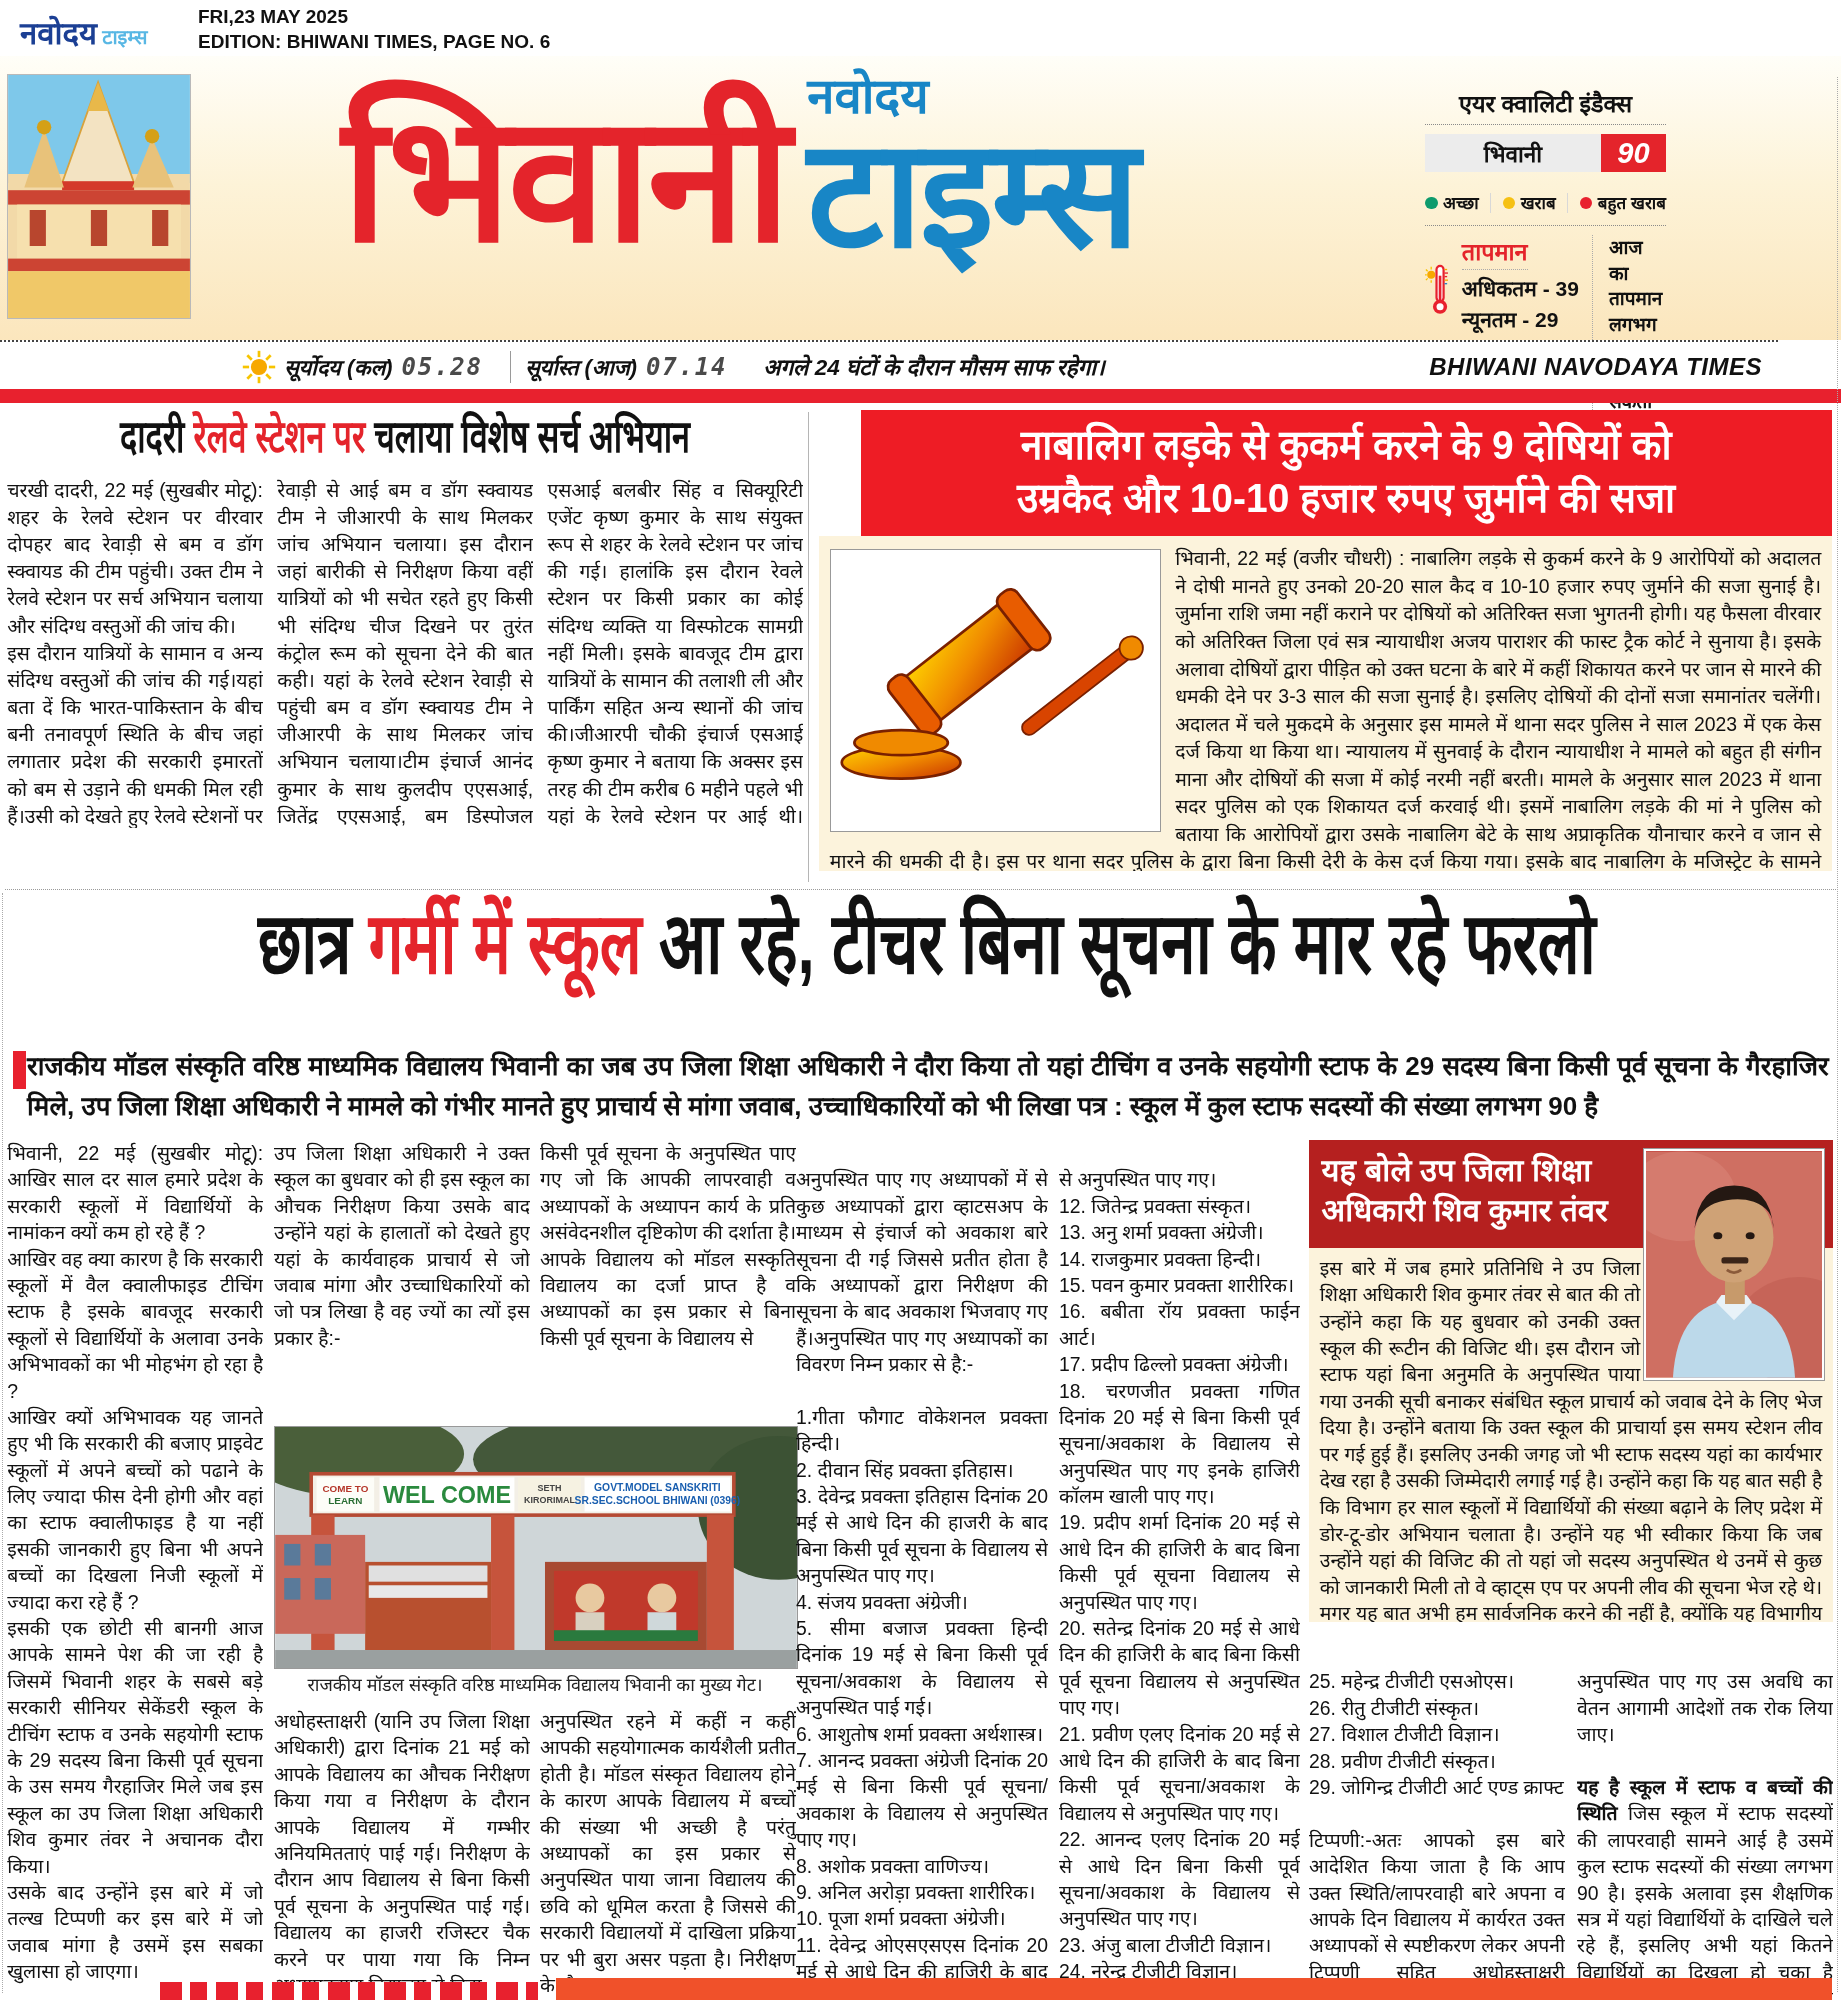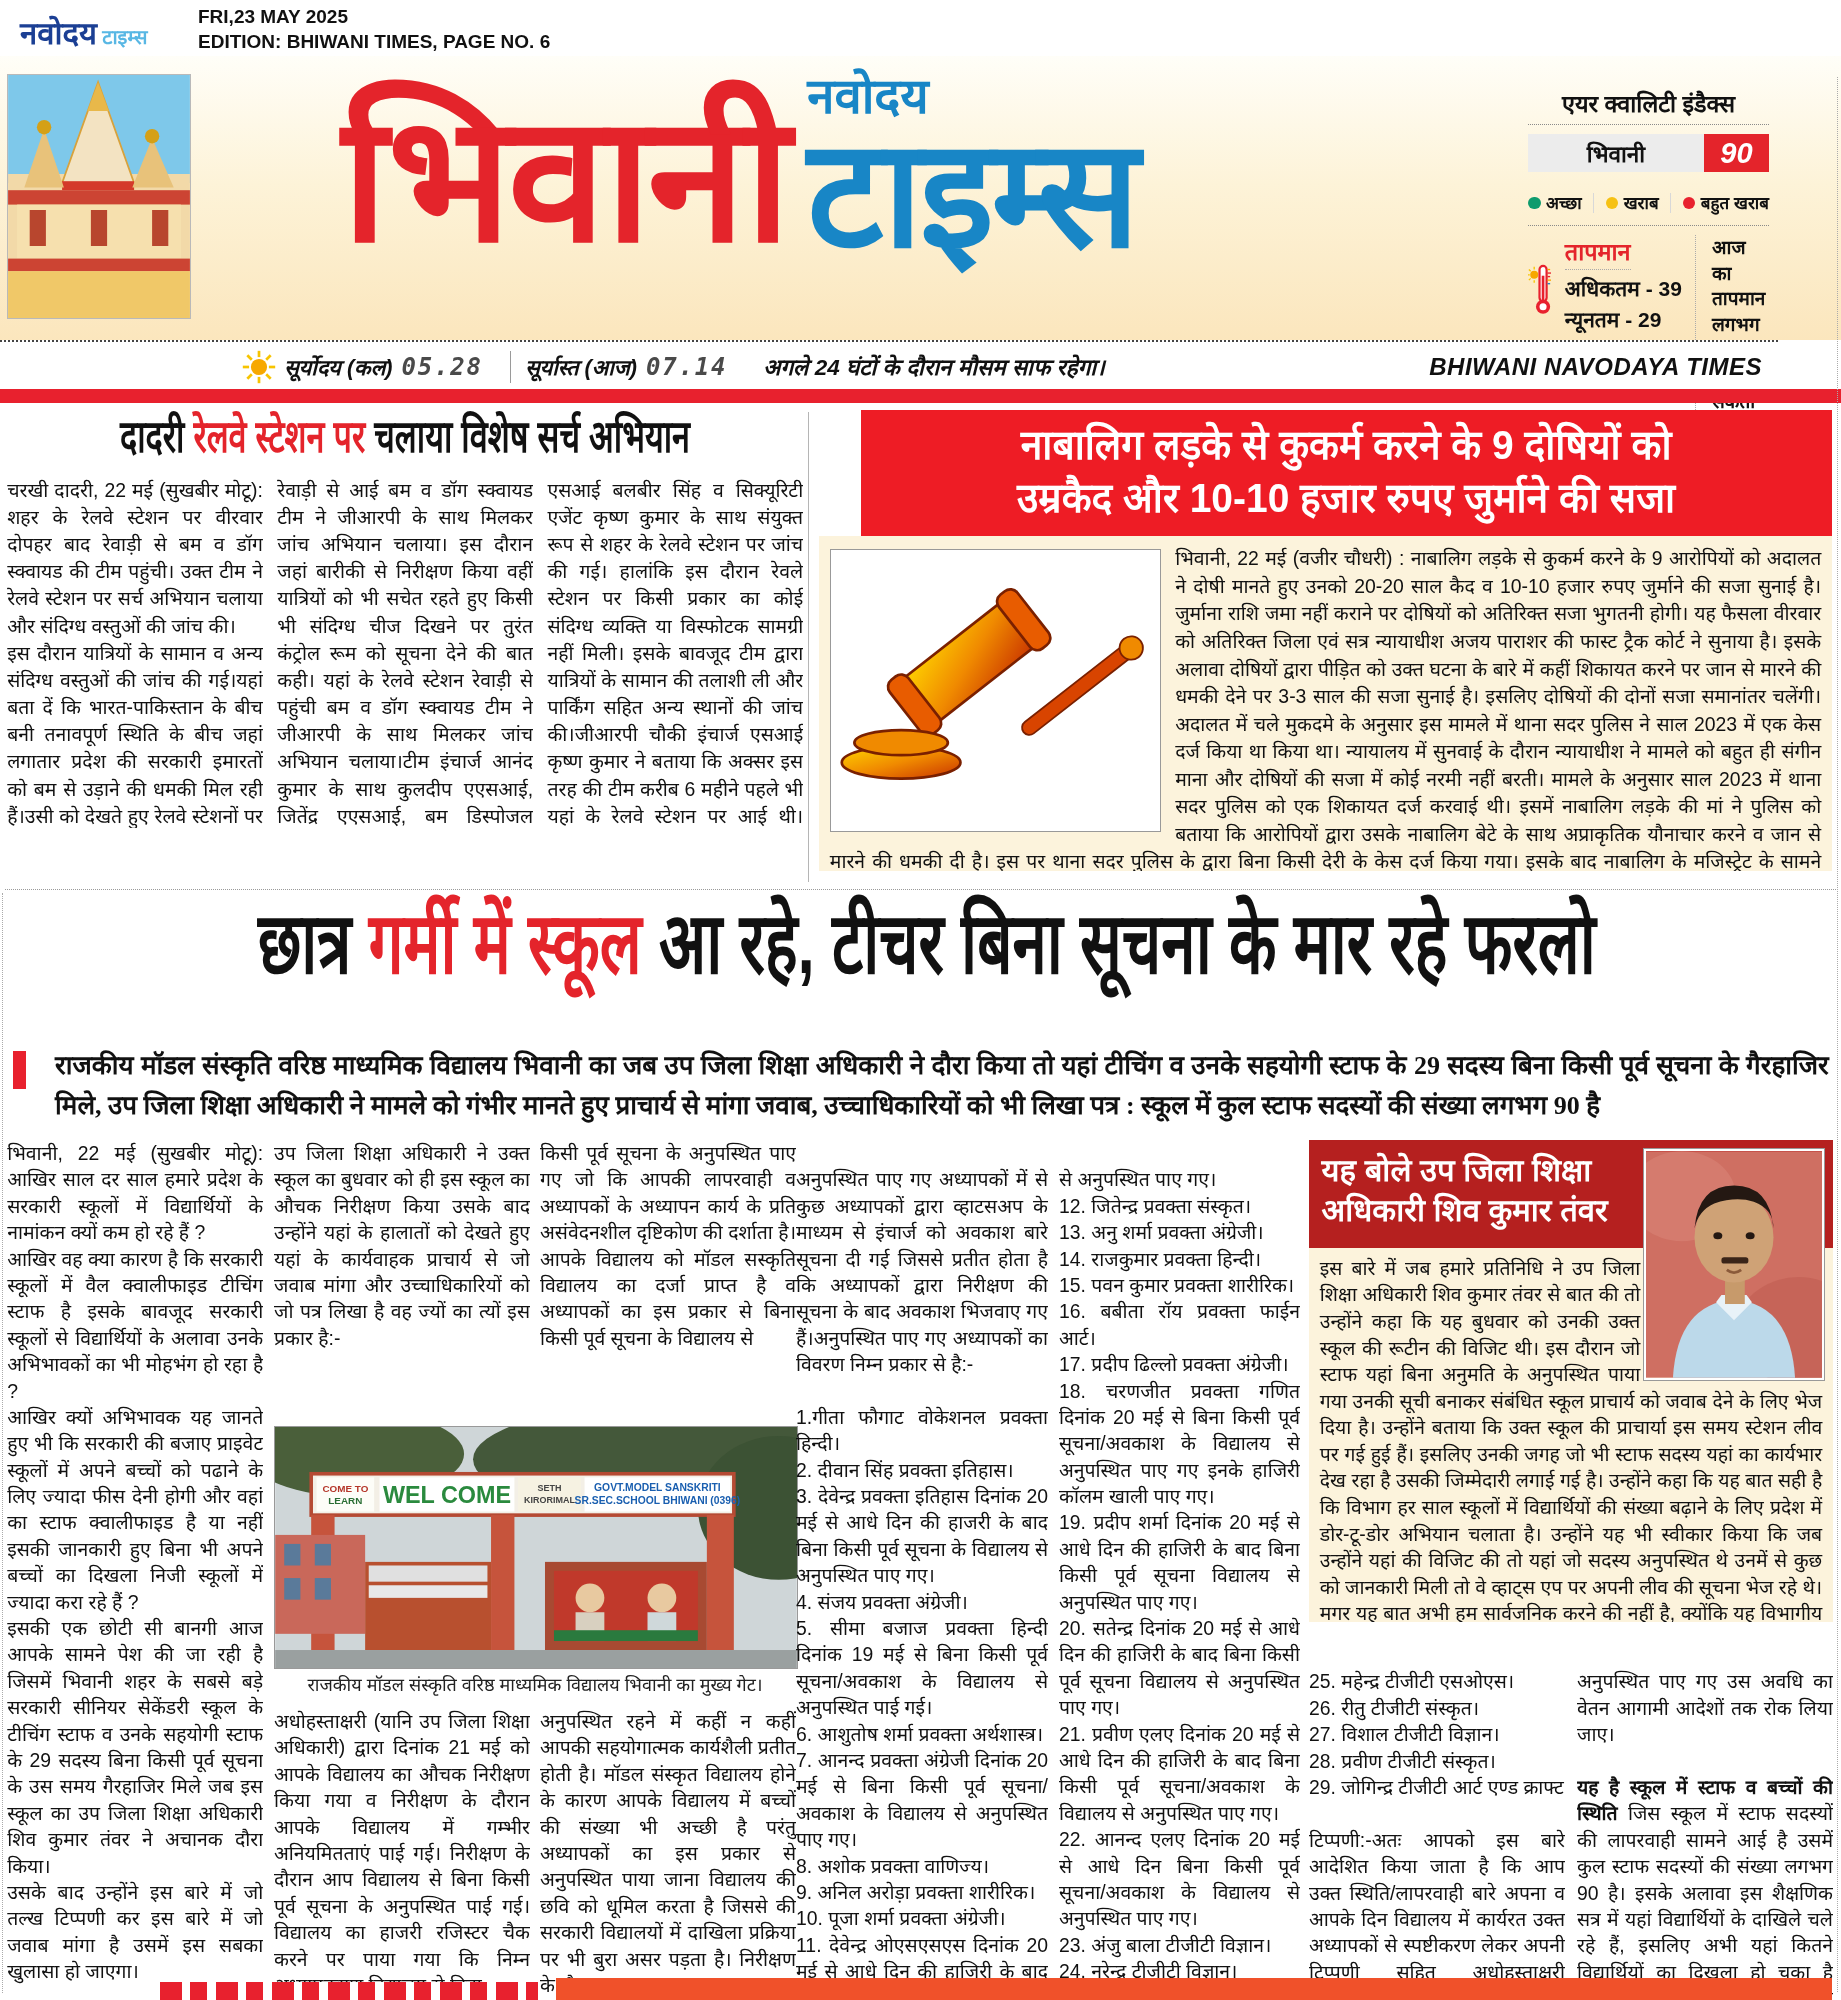--- a/index.html
+++ b/index.html
@@ -14,21 +14,21 @@
   
   .masthead{position:absolute;left:0;top:56px;width:1842px;height:284px;
     background:linear-gradient(180deg,#fffef8 0%,#fdf3d8 45%,#fbe6bd 100%);}
   .temple{position:absolute;left:7.2px;top:18px;width:182px;height:243px;border:0.9px solid #b9b9b9;overflow:hidden;}
   .mast-title{position:absolute;left:342px;top:16px;display:flex;align-items:flex-end;}
   .mast-red{font-size:176px;font-weight:900;color:#e4242b;line-height:0.95;letter-spacing:-3.6px;}
   .mast-right{display:flex;flex-direction:column;margin-left:20px;}
   .mast-navodaya{font-size:49px;font-weight:900;color:#1886c6;line-height:1;margin-bottom:3.6px;}
   .mast-blue{font-size:151px;font-weight:900;color:#1886c6;line-height:0.92;letter-spacing:-2.7px;}
   
-  .aqi{position:absolute;left:1528px;top:31px;width:241px;}
+  .aqi{position:absolute;left:1425px;top:31px;width:241px;}
   .aqi-title{text-align:center;font-size:23.4px;font-weight:800;padding-bottom:5.4px;border-bottom:1.8px dotted #8a8a8a;}
   .aqi-row{display:flex;margin-top:9px;height:38px;}
   .aqi-city{flex:1;background:#ececec;display:flex;align-items:center;justify-content:center;font-size:22.5px;font-weight:800;}
   .aqi-val{width:65px;background:#e4242b;color:#fff;display:flex;align-items:center;justify-content:center;font-size:29px;font-weight:900;font-style:italic;}
   .aqi-legend{display:flex;align-items:center;justify-content:space-between;margin-top:19px;padding-bottom:10.8px;border-bottom:1.8px dotted #8a8a8a;}
   .leg{display:flex;align-items:center;gap:5.4px;font-size:17px;font-weight:800;}
   .dot{width:12.6px;height:12.6px;border-radius:50%;}
   .leg-sep{width:0;height:20px;border-left:1.8px solid #d8d8d8;}
   .temp-wrap{display:flex;margin-top:9px;gap:12px;align-items:flex-start;}
   .temp-left{width:115px;}
@@ -58,21 +58,21 @@
   .art2{position:absolute;left:819px;top:410px;width:1013px;}
   .art2-banner{background:#ee1c25;color:#fff;text-align:center;font-weight:900;padding:9px 5.4px 10.8px 5.4px;margin-left:42px;}
   .art2-banner div{font-size:41px;line-height:1.3;white-space:nowrap;transform:scaleX(0.95);transform-origin:center;}
   .art2-body{background:#fcf3dc;padding:9px 10.8px;font-size:19.4px;line-height:1.42;text-align:justify;height:317px;overflow:hidden;}
   .gavel-box{float:left;width:329px;height:281px;background:#fff;border:0.9px solid #999;margin:3.6px 14.4px 3.6px 0;}
   .hdot{position:absolute;left:5.4px;top:889px;width:1831px;border-top:1.8px dotted #9a9a9a;}
   
   .lead-h{position:absolute;left:0;top:900px;width:1842px;text-align:center;font-size:86px;font-weight:900;
           line-height:1.0;white-space:nowrap;transform:scaleX(0.72);transform-origin:center;}
   .lead-h .red{color:#e4242b;}
-  .lead-sub{position:absolute;left:12.6px;top:1046px;width:1816px;display:flex;gap:29px;font-family:Liberation Serif, serif;}
+  .lead-sub{position:absolute;left:12.6px;top:1046px;width:1816px;display:flex;gap:1px;}
   .lead-sub .bullet{flex:none;width:13.5px;height:38px;background:#e8212e;margin-top:5.4px;}
   .lead-sub .txt{font-size:26px;font-weight:800;line-height:1.55;text-align:justify;}
   
   .scol{position:absolute;font-size:19.4px;line-height:1.36;text-align:justify;white-space:pre-line;overflow:hidden;}
   .scol p{margin:0;white-space:pre-line;}
   #col1{left:7.2px;top:1140px;width:256px;height:853px;}
   #col2top{left:274px;top:1140px;width:256px;height:283px;}
   #col3top{left:540px;top:1140px;width:256px;height:283px;}
   .gatephoto{position:absolute;left:274px;top:1426px;width:522px;height:241px;border:0.9px solid #999;overflow:hidden;}
   .caption{position:absolute;left:274px;top:1672px;width:522px;text-align:center;font-size:18px;color:#222;}

